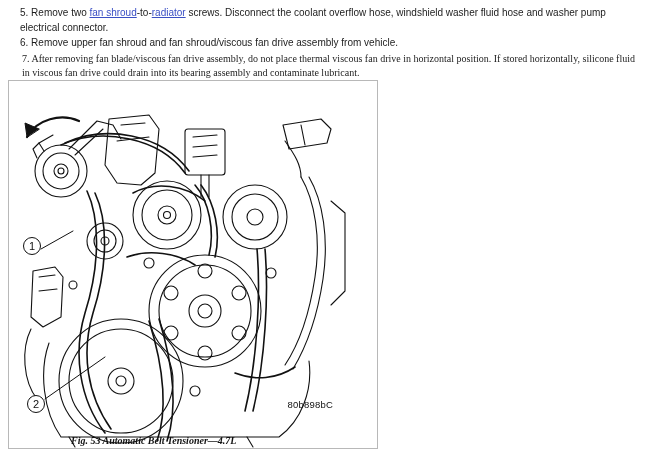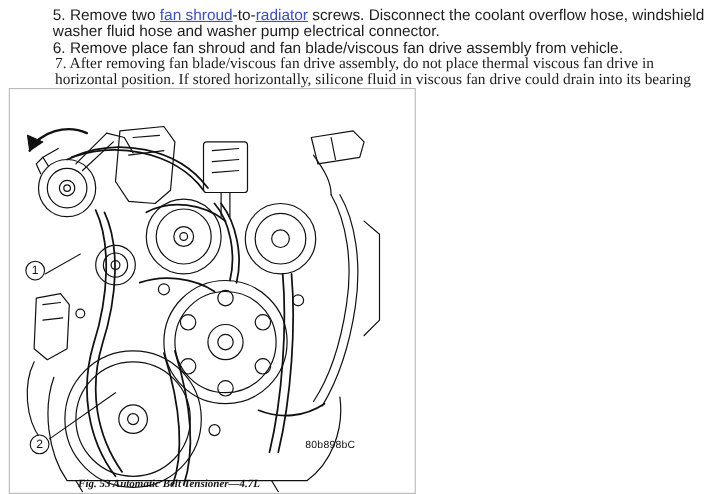--- a/index.html
+++ b/index.html
@@ -15,24 +15,23 @@
     color: #1a1a1a;
   }
   .page {
     position: relative;
     width: 650px;
     height: 449px;
     background: #ffffff;
   }
   .steps {
     padding: 6px 8px 0 8px;
-    font-size: 14px;
+    font-size: 10px;
     line-height: 14.5px;
     color: #1c1c1c;
-    margin-left: 28px;
   }
   .step {
     margin: 0 0 1px 0;
     text-indent: 0;
     padding-left: 12px;
   }
   .step .num {
     display: inline;
   }
   .step-7 {
@@ -55,21 +54,21 @@
     box-sizing: border-box;
     overflow: hidden;
   }
   .fig-svg {
     position: absolute;
     left: 0;
     top: 0;
   }
   .fig-code {
     position: absolute;
-    right: 54px;
+    right: 44px;
     bottom: 38px;
     font-family: "Liberation Sans", sans-serif;
     font-size: 9.5px;
     letter-spacing: 0.2px;
     color: #111;
   }
   .fig-caption {
     position: absolute;
     left: 62px;
     bottom: 2px;
@@ -99,21 +98,21 @@
 
 <div class="page">
 
   <div class="steps">
 
     <p class="step">
       <span class="num">5.</span><span> Remove two </span><a class="lnk">fan shroud</a><span>-to-</span><a class="lnk">radiator</a><span> screws. Disconnect the coolant overflow hose, windshield washer fluid hose and washer pump electrical connector.</span>
     </p>
 
     <p class="step">
-      <span class="num">6.</span><span> Remove place fan shroud and fan blade/viscous fan drive assembly from vehicle.</span>
+      <span class="num">6.</span><span> Remove upper fan shroud and fan shroud/viscous fan drive assembly from vehicle.</span>
     </p>
 
     <p class="step step-7">
       <span class="num">7.</span><span> After removing fan blade/viscous fan drive assembly, do not place thermal viscous fan drive in horizontal position. If stored horizontally, silicone fluid in viscous fan drive could drain into its bearing assembly and contaminate lubricant.</span>
     </p>
 
   </div>
 
   <div class="figure-wrap">
 

